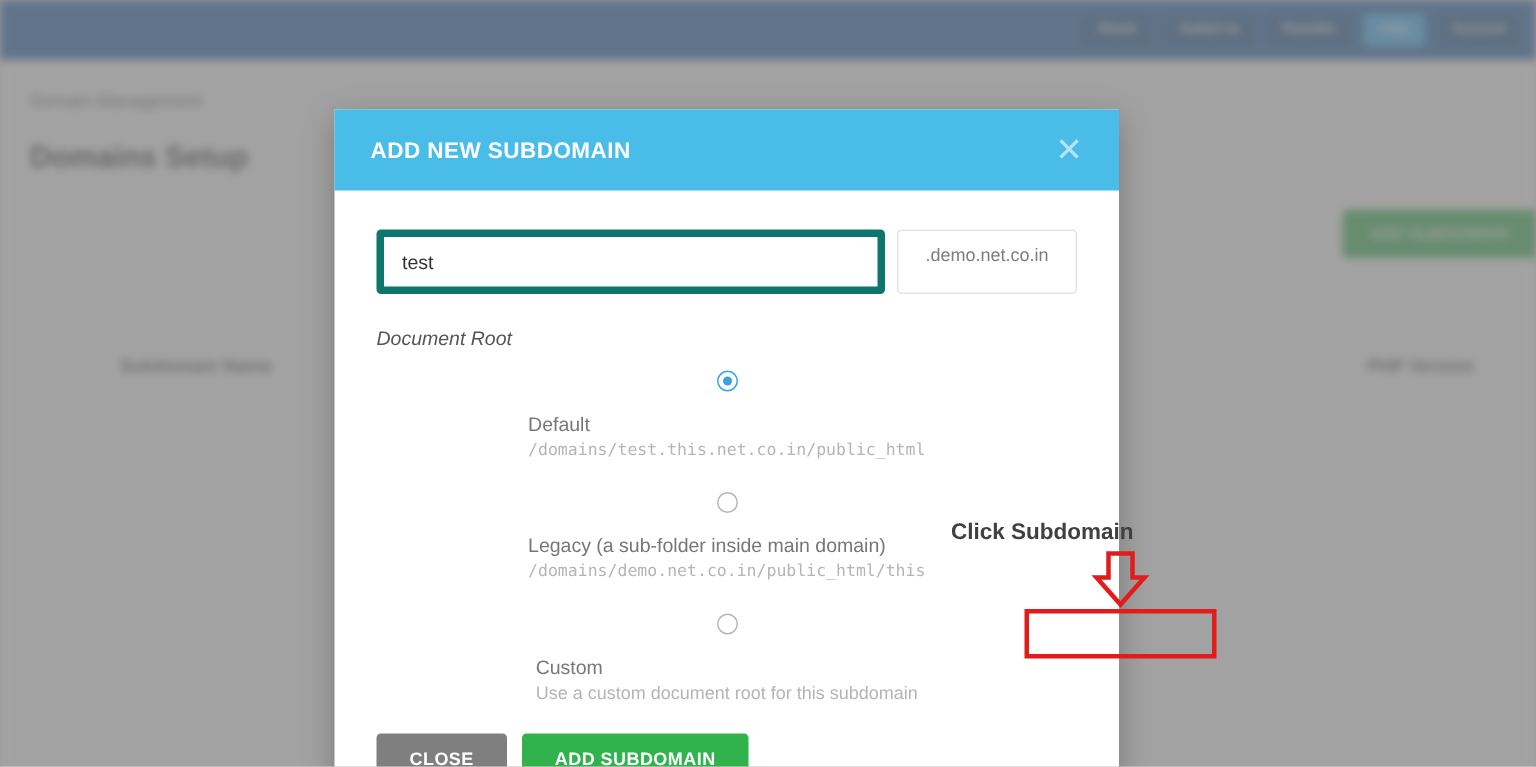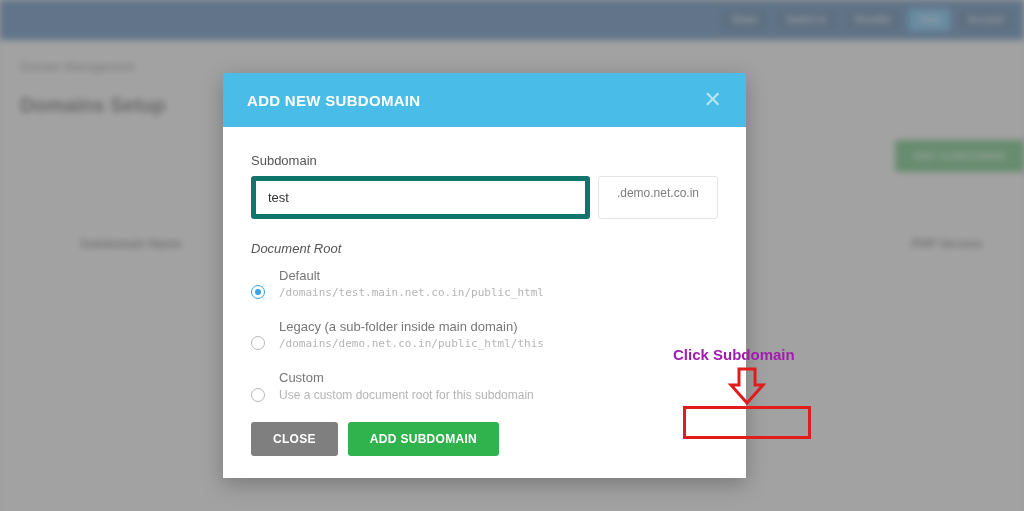--- a/index.html
+++ b/index.html
@@ -132,23 +132,24 @@
 }
 
 .section-label {
   font-size: 13px;
   color: #555;
   margin-bottom: 12px;
   font-style: italic;
 }
 .radio-row {
   display: flex;
-  align-items: flex-end;
+  align-items: center;
   gap: 14px;
   margin-bottom: 20px;
+  flex-direction: column;
 }
 .radio {
   width: 14px;
   height: 14px;
   border-radius: 50%;
   border: 1px solid #b8b8b8;
   margin-top: 2px;
   flex-shrink: 0;
   position: relative;
   cursor: pointer;
@@ -203,22 +204,22 @@
   top: 406px;
   left: 683px;
   width: 128px;
   height: 33px;
   border: 3px solid #e21b1b;
   pointer-events: none;
 }
 .anno-text {
   position: absolute;
   top: 346px;
-  left: 673px;
-  color: #a21caf;
+  left: 634px;
+  color: #404040;
   font-weight: bold;
   font-size: 15px;
 }
 .anno-arrow {
   position: absolute;
   top: 367px;
   left: 727px;
   pointer-events: none;
 }
 </style>
@@ -245,33 +246,32 @@
 </div>
 
 <div class="overlay"></div>
 
 <div class="modal">
   <div class="modal-header">
     <div class="modal-title">ADD NEW SUBDOMAIN</div>
     <div class="close-x">✕</div>
   </div>
   <div class="modal-body">
-    <div class="field-label">Subdomain</div>
     <div class="input-row">
       <input class="sub-input" type="text" value="test" style="">
       <div class="suffix">.demo.net.co.in</div>
     </div>
 
     <div class="section-label">Document Root</div>
 
     <div class="radio-row">
       <div class="radio checked"></div>
       <div class="radio-text">
         <div class="radio-title">Default</div>
-        <div class="radio-sub">/domains/test.main.net.co.in/public_html</div>
+        <div class="radio-sub">/domains/test.this.net.co.in/public_html</div>
       </div>
     </div>
 
     <div class="radio-row">
       <div class="radio"></div>
       <div class="radio-text">
         <div class="radio-title">Legacy (a sub-folder inside main domain)</div>
         <div class="radio-sub">/domains/demo.net.co.in/public_html/this</div>
       </div>
     </div>

